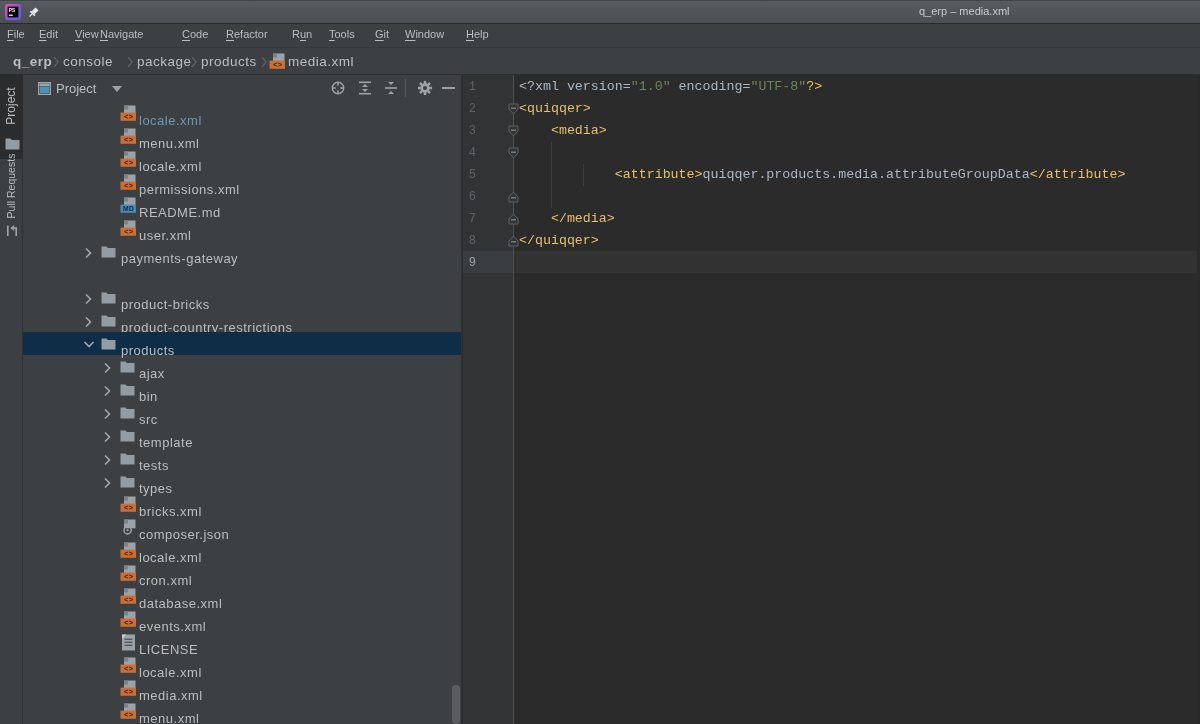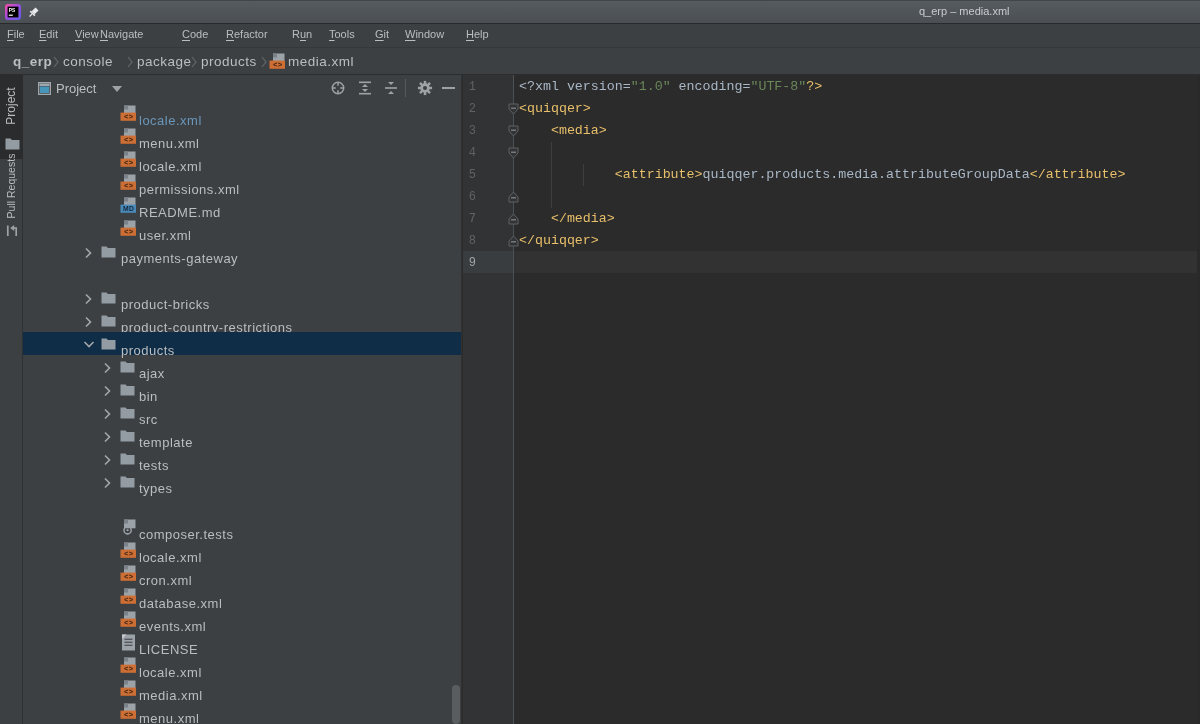--- a/index.html
+++ b/index.html
@@ -351,25 +351,31 @@
         </div>
         <div class="trow " style="top:345px">
           <svg class="chev" style="left:80px" width="9" height="12" viewBox="0 0 9 12">
             <use href="#chevr"></use>
           </svg>
           <svg class="ticon" style="left:97px;top:4px" width="15" height="14" viewBox="0 0 15 14">
             <use href="#folder"></use>
           </svg>
           <span class="lbl " style="left:116px">tests</span>
         </div>
+        <div class="trow " style="top:391px">
+          <svg class="ticon" style="left:97px" width="17" height="17" viewBox="0 0 17 17">
+            <use href="#xicon"></use>
+          </svg>
+          <span class="lbl " style="left:116px">bricks.xml</span>
+        </div>
         <div class="trow " style="top:414px">
           <svg class="ticon" style="left:97px" width="17" height="17" viewBox="0 0 17 17">
             <use href="#jsonicon"></use>
           </svg>
-          <span class="lbl " style="left:116px">composer.tests</span>
+          <span class="lbl " style="left:116px">composer.json</span>
         </div>
         <div class="trow " style="top:437px">
           <svg class="ticon" style="left:97px" width="17" height="17" viewBox="0 0 17 17">
             <use href="#xicon"></use>
           </svg>
           <span class="lbl " style="left:116px">locale.xml</span>
         </div>
         <div class="trow " style="top:460px">
           <svg class="ticon" style="left:97px" width="17" height="17" viewBox="0 0 17 17">
             <use href="#xicon"></use>

